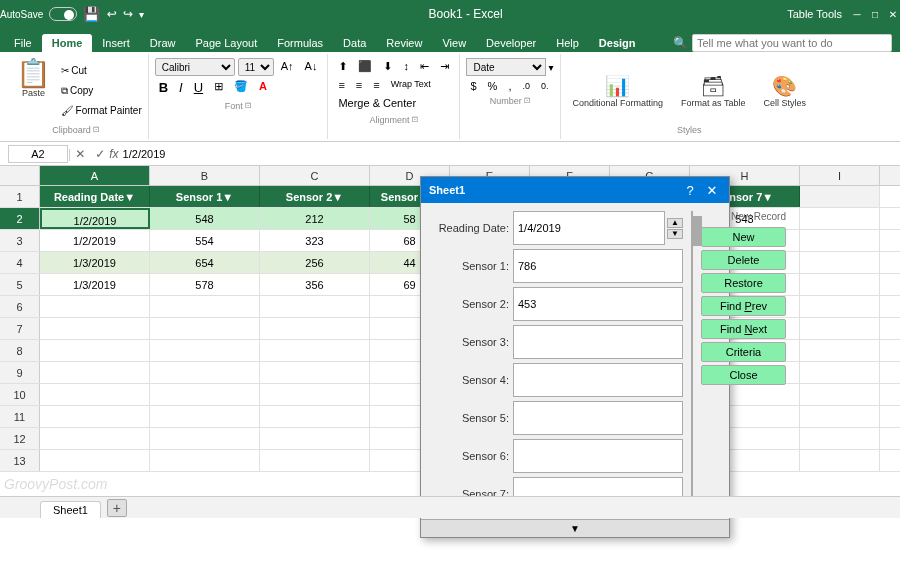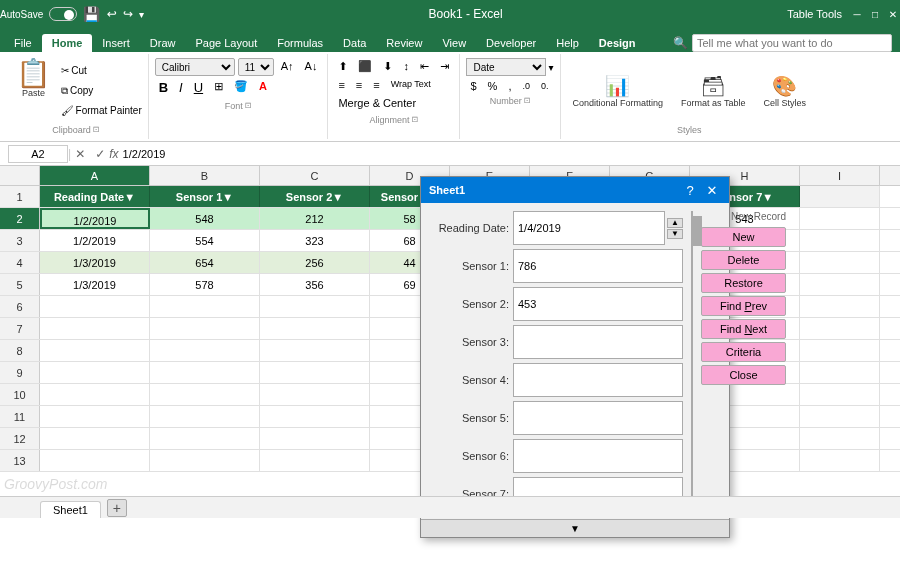--- a/index.html
+++ b/index.html
@@ -344,21 +344,21 @@
       display: flex; align-items: center; justify-content: center;
       font-size: 8px;
     }
     .dialog-new-record {
       font-size: 10px;
       color: #666;
       text-align: right;
       margin-bottom: 2px;
     }
     .dialog-action-btn {
-      background: #f9a8d4;
+      background: #86efac;
       border: 1px solid #aaa;
       border-radius: 2px;
       font-size: 11px;
       padding: 3px 6px;
       cursor: pointer;
       text-align: center;
       white-space: nowrap;
     }
     .dialog-scroll-area {
       width: 12px;

